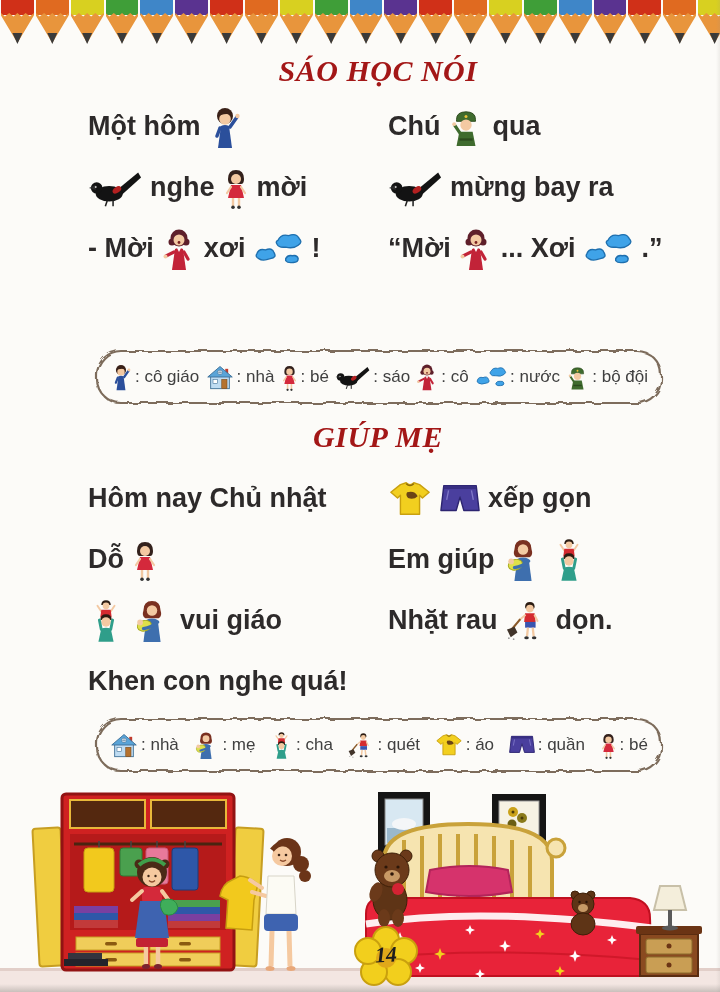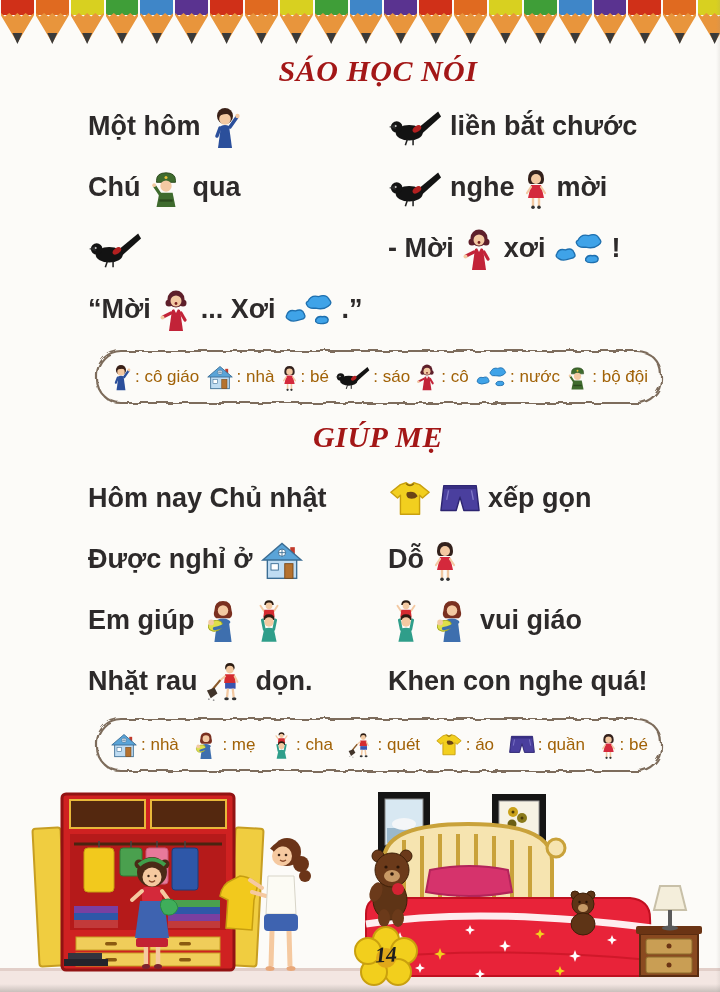--- a/index.html
+++ b/index.html
@@ -29,21 +29,21 @@
   .pic{display:inline-flex;align-items:center;}
   .pic svg{display:block;}
   
   .legend{position:absolute;left:92px;width:574px;height:62px;}
   #legend0{top:346px;}
   #legend1{top:714px;}
   .legend-border{position:absolute;inset:0;width:100%;height:100%;}
   .legend-inner{position:absolute;inset:0;display:flex;align-items:center;
                 justify-content:space-between;padding:0 18px;}
   .legend-item{display:flex;align-items:center;gap:3px;}
-  .legend-label{font-size:17px;color:#a16207;white-space:nowrap;}
+  .legend-label{font-size:17px;color:#404040;white-space:nowrap;}
   
   .illus{position:absolute;top:788px;left:0;width:720px;height:204px;}
   .page-num{position:absolute;left:360px;top:942px;width:52px;text-align:center;
      font-family:"Liberation Serif",serif;font-style:italic;font-weight:bold;
      font-size:22px;color:#1d1d1d;transform:rotate(-3deg);}
   
   .edge-right{position:absolute;top:0;right:0;width:16px;height:100%;
      background:linear-gradient(to right,rgba(160,155,150,0),rgba(150,145,140,.55));pointer-events:none;}
   .edge-bottom{position:absolute;left:0;bottom:0;width:100%;height:8px;
      background:linear-gradient(to bottom,rgba(160,155,150,0),rgba(150,145,140,.45));pointer-events:none;}
@@ -292,56 +292,49 @@
   <div class="lines" id="lines0">
       <div class="cell">
         <span class="w">Một hôm</span>
         <span class="pic">
           <svg width="34" height="44">
             <use href="#sym-teacher"></use>
           </svg>
         </span>
       </div>
       <div class="cell">
+        <span class="w">Chú</span>
+        <span class="pic">
+          <svg width="36" height="42">
+            <use href="#sym-soldier"></use>
+          </svg>
+        </span>
+        <span class="w">qua</span>
+      </div>
+      <div class="cell">
         <span class="pic">
           <svg width="54" height="40">
             <use href="#sym-bird"></use>
           </svg>
         </span>
-        <span class="w">liền bắt chước</span>
-      </div>
-      <div class="cell">
-        <span class="w">Chú</span>
-        <span class="pic">
-          <svg width="36" height="42">
-            <use href="#sym-soldier"></use>
-          </svg>
-        </span>
-        <span class="w">qua</span>
+        <span class="w">nghe</span>
+        <span class="pic">
+          <svg width="26" height="42">
+            <use href="#sym-girl"></use>
+          </svg>
+        </span>
+        <span class="w">mời</span>
       </div>
       <div class="cell">
         <span class="pic">
           <svg width="54" height="40">
             <use href="#sym-bird"></use>
           </svg>
         </span>
-        <span class="w">nghe</span>
-        <span class="pic">
-          <svg width="26" height="42">
-            <use href="#sym-girl"></use>
-          </svg>
-        </span>
-        <span class="w">mời</span>
-      </div>
-      <div class="cell">
-        <span class="pic">
-          <svg width="54" height="40">
-            <use href="#sym-bird"></use>
-          </svg>
-        </span>
+        <span class="w">mừng bay ra</span>
       </div>
       <div class="cell">
         <span class="w">- Mời</span>
         <span class="pic">
           <svg width="34" height="44">
             <use href="#sym-woman"></use>
           </svg>
         </span>
         <span class="w">xơi</span>
         <span class="pic">
@@ -442,28 +435,20 @@
           <svg width="44" height="38">
             <use href="#sym-shirt"></use>
           </svg>
         </span>
         <span class="pic">
           <svg width="40" height="34">
             <use href="#sym-shorts"></use>
           </svg>
         </span>
         <span class="w">xếp gọn</span>
-      </div>
-      <div class="cell">
-        <span class="w">Được nghỉ ở</span>
-        <span class="pic">
-          <svg width="44" height="40">
-            <use href="#sym-house"></use>
-          </svg>
-        </span>
       </div>
       <div class="cell">
         <span class="w">Dỗ</span>
         <span class="pic">
           <svg width="26" height="42">
             <use href="#sym-girl"></use>
           </svg>
         </span>
       </div>
       <div class="cell">

